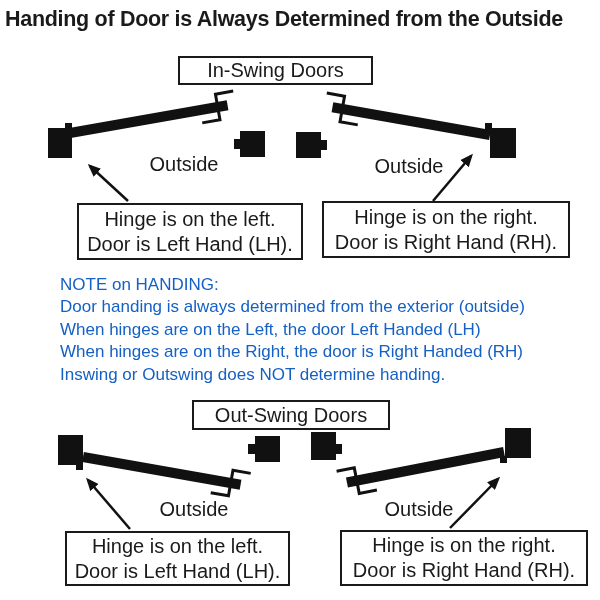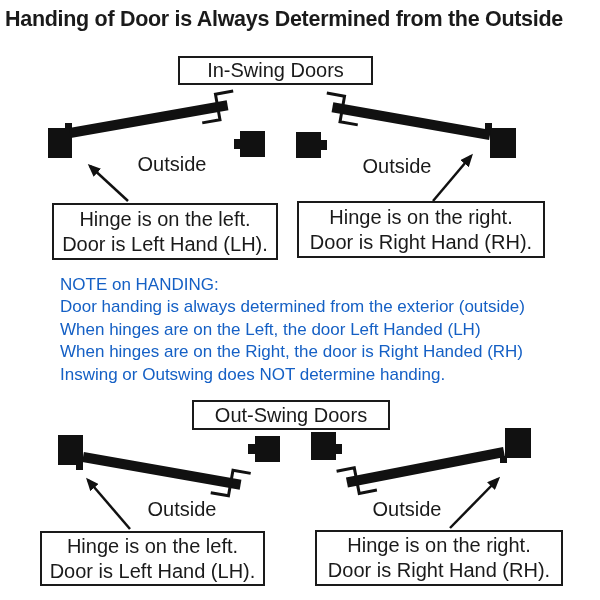--- a/index.html
+++ b/index.html
@@ -14,24 +14,24 @@
     left:5px;top:7px;width:592px;
     font-size:21.5px;font-weight:bold;letter-spacing:-0.3px;white-space:nowrap;
   }
   .header-box{
     border:2px solid #1a1a1a;display:flex;align-items:center;justify-content:center;
     font-size:20px;background:#fff;
   }
   .caption-box{
     border:2px solid #1a1a1a;background:#fff;
     display:flex;flex-direction:column;align-items:center;justify-content:center;
-    font-size:20px;line-height:25px;text-align:center;
+    font-size:20px;line-height:25px;text-align:center;margin-left:25px;
   }
   .outside{
-    font-size:20px;transform:translateX(-50%);white-space:nowrap;
+    font-size:20px;transform:translateX(-50%);white-space:nowrap;margin-left:12px;
   }
   .note{
     left:60px;top:274px;width:520px;
     font-size:17px;line-height:22.4px;
   }
   svg{position:absolute;left:0;top:0;}
 </style>
 </head>
 <body>
 

